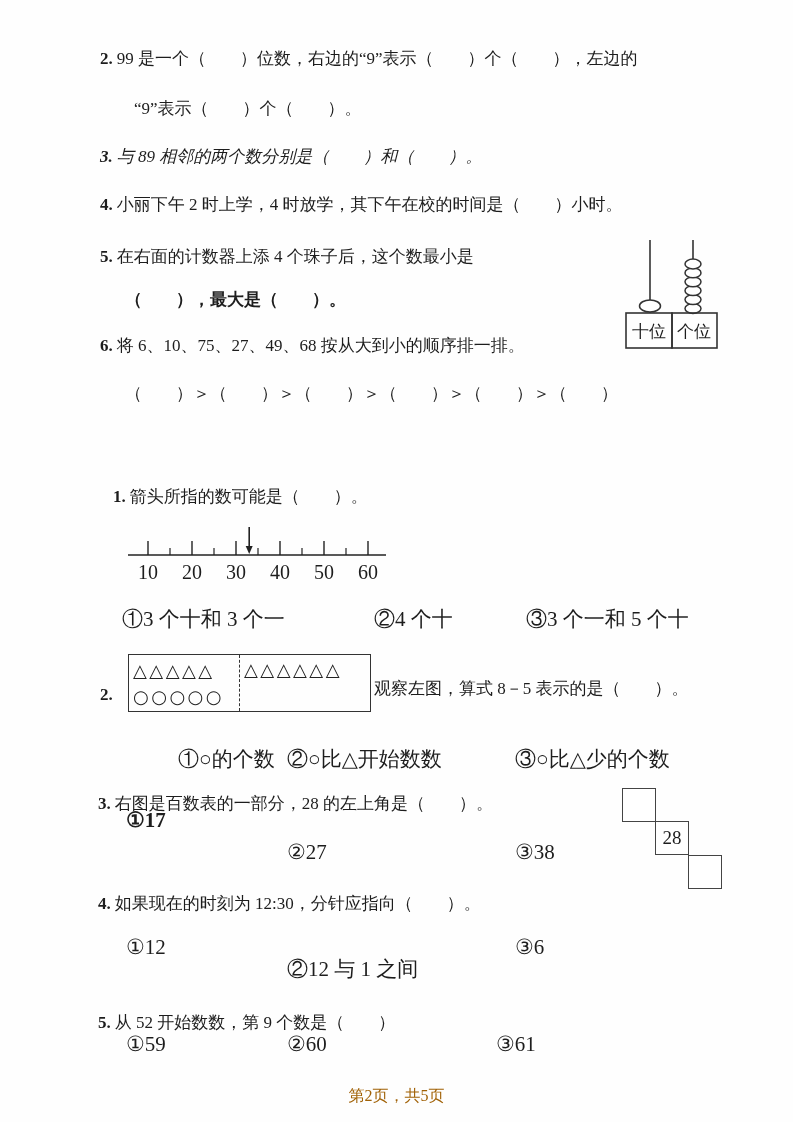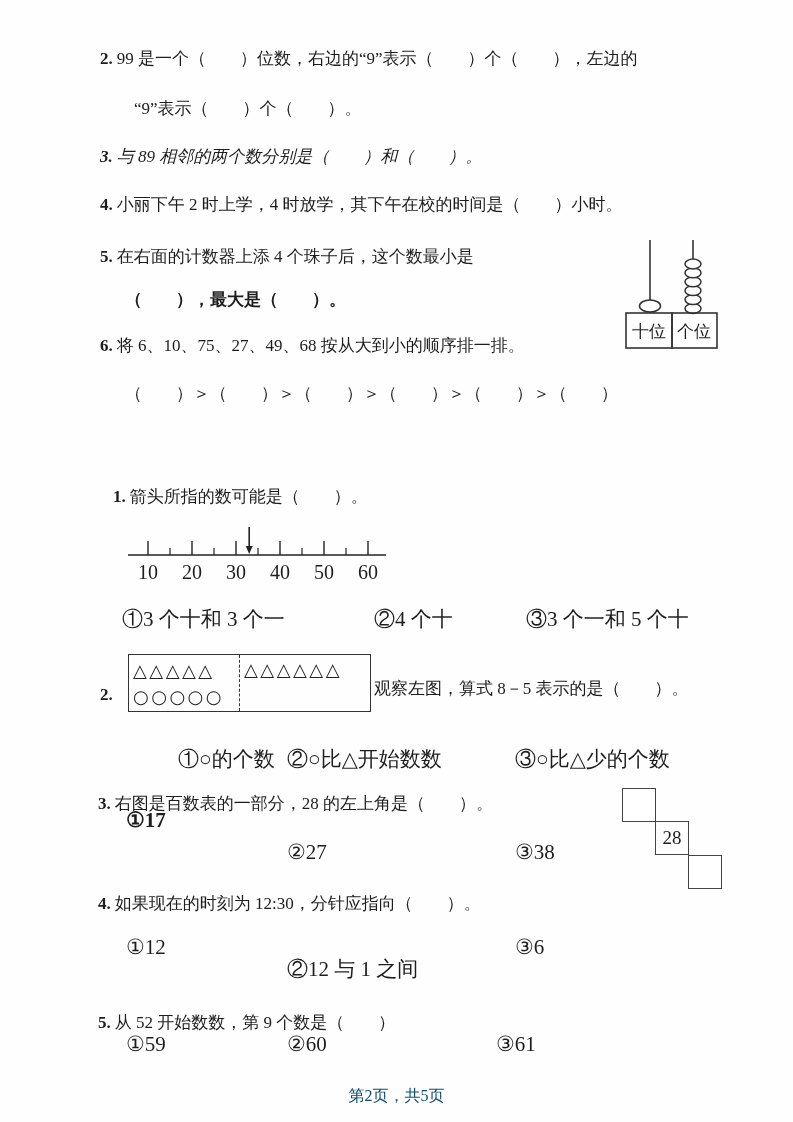--- a/index.html
+++ b/index.html
@@ -8,21 +8,21 @@
     width:793px; height:1122px;
     background:#ffffff;
     font-family:"Liberation Serif","DejaVu Serif",serif;
     color:#1d1d1d;
   }
   .page { position:relative; width:793px; height:1122px; background:#fefefe; overflow:hidden; }
   .t { position:absolute; font-size:17px; line-height:27px; white-space:nowrap; }
   .qn { font-weight:bold; font-family:"Liberation Serif",serif; margin-right:4px; }
   .sec-header { font-weight:bold; font-size:22px; }
   .ch { position:absolute; font-size:21px; white-space:nowrap; }
-  .footer { position:absolute; left:0; top:1086px; width:100%; text-align:center; font-size:16px; color:#0c4a6e; }
+  .footer { position:absolute; left:0; top:1086px; width:100%; text-align:center; font-size:16px; color:#a16207; }
 
   
   .shape-box {
     position:absolute; left:128px; top:654px; width:243px; height:58px;
     border:1.5px solid #333; display:flex;
   }
   .shape-left {
     width:111px; height:100%; border-right:1.5px dashed #333;
     display:flex; flex-direction:column; justify-content:space-around;
     padding:2px 0 2px 4px;

